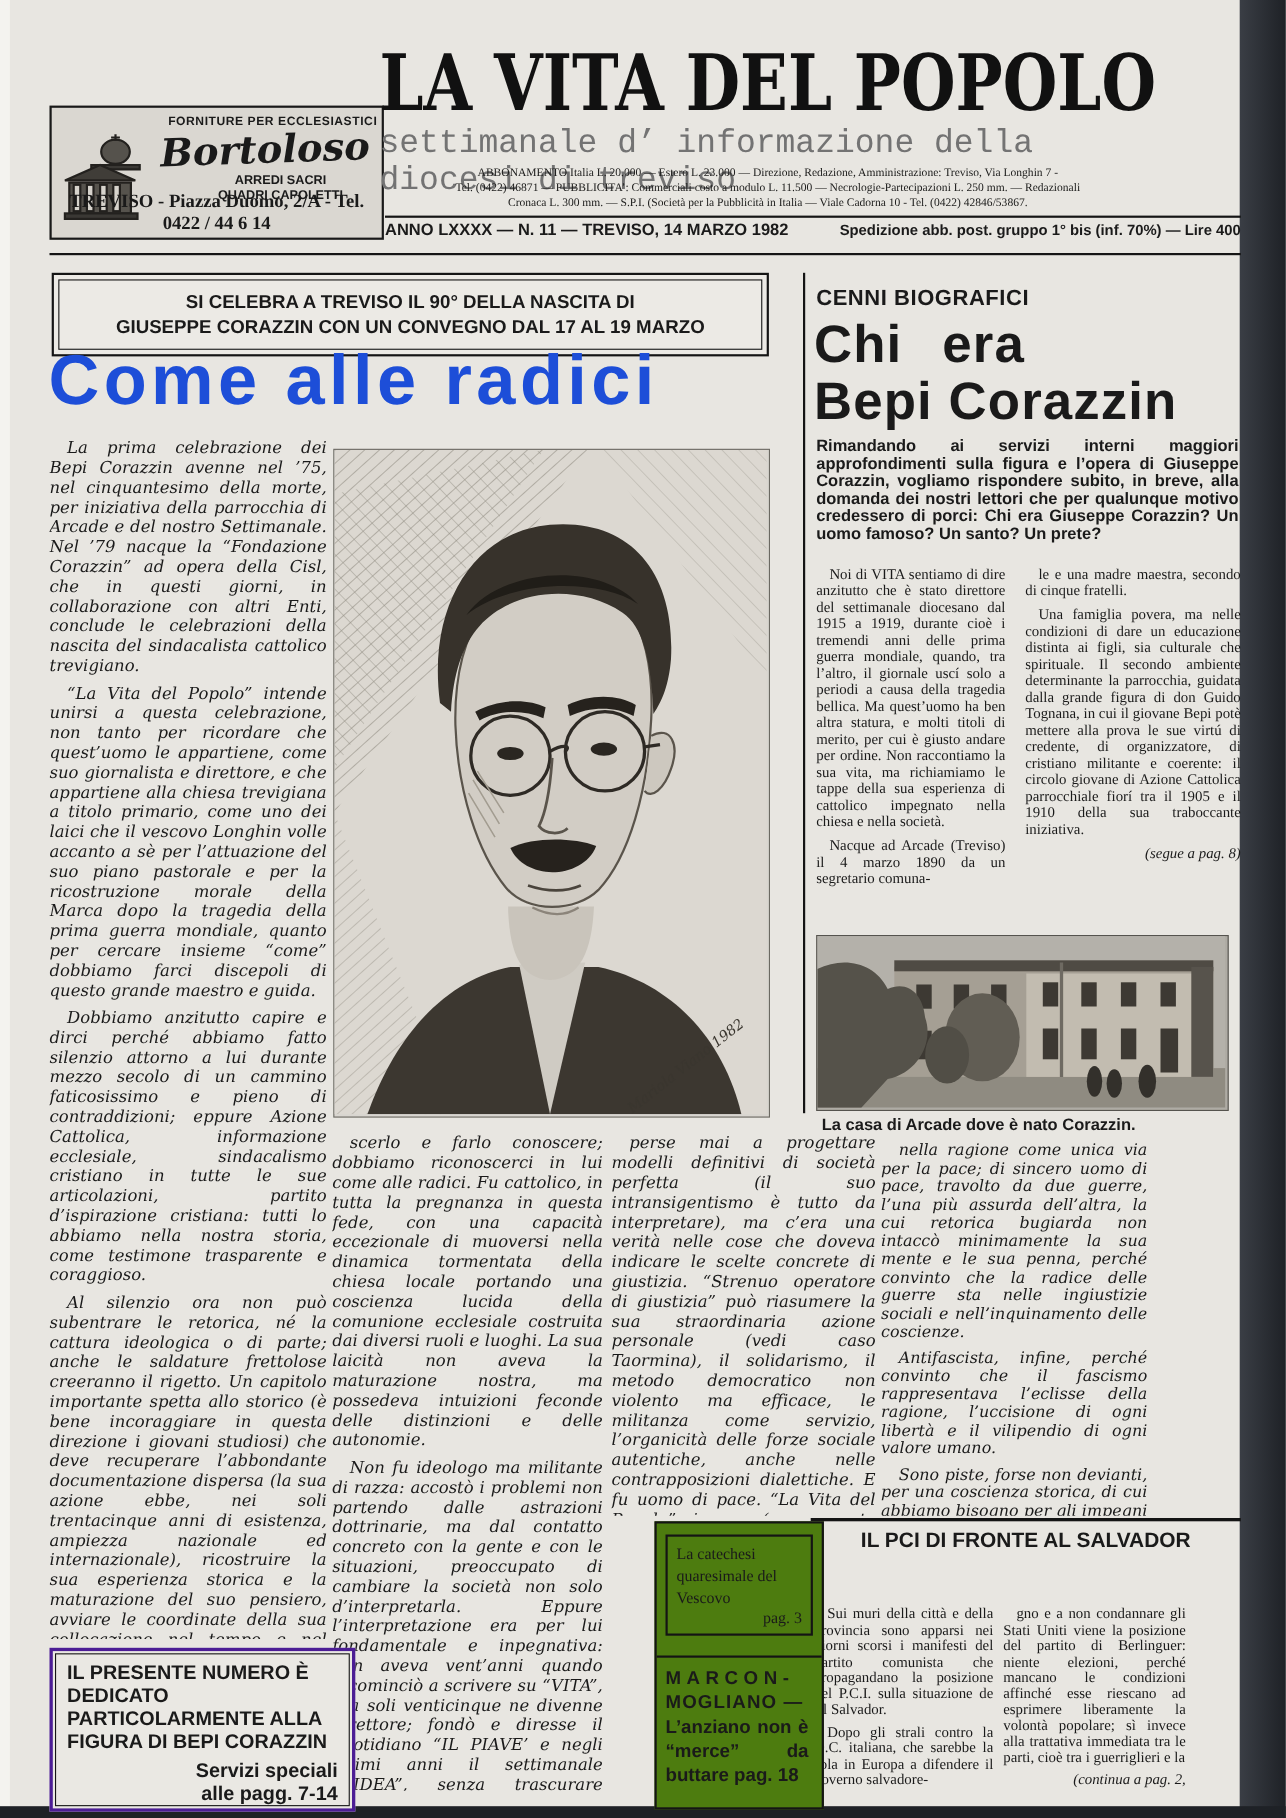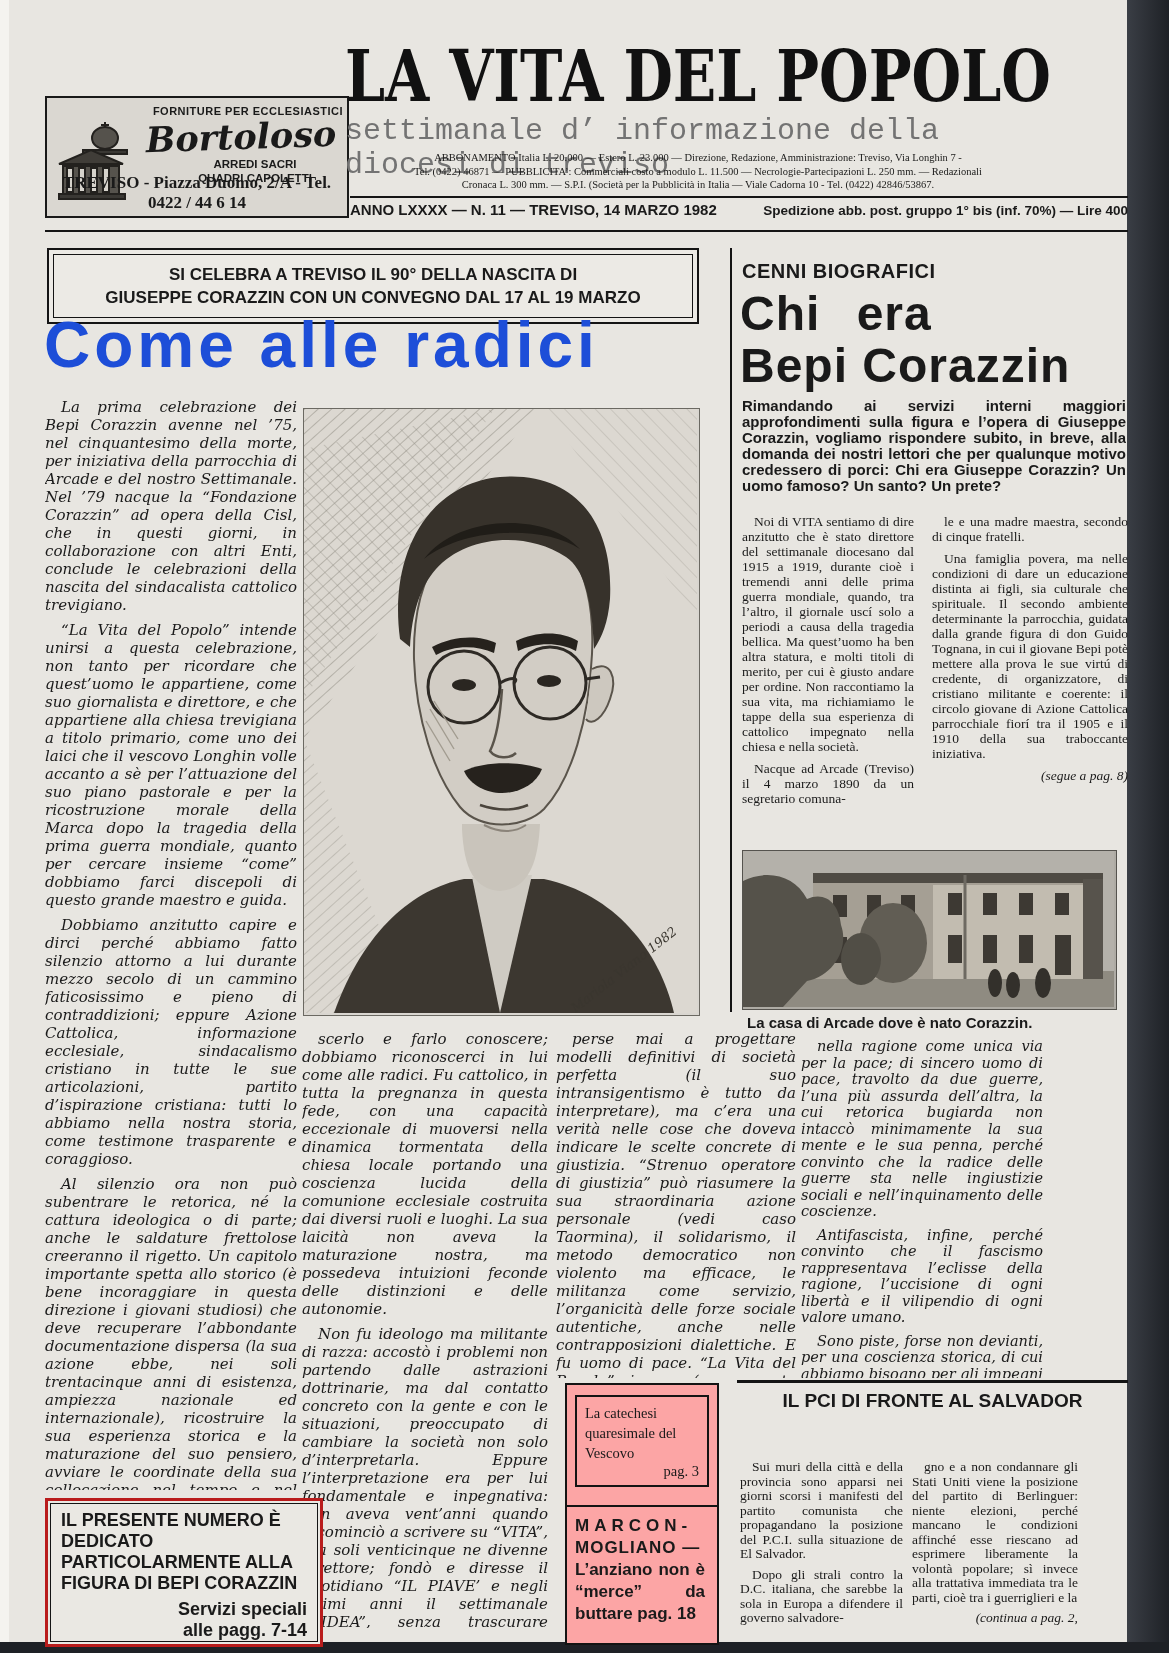--- a/index.html
+++ b/index.html
@@ -60,26 +60,26 @@
   .caption{left:747px;top:1014px;width:380px;font-size:15px;}
 
   
   .sal-rule{left:737px;top:1380px;width:391px;height:3px;background:#141414;}
   .sal-kicker{left:737px;top:1390px;width:391px;text-align:center;font-size:19px;}
   .sal-headline{left:737px;top:1410px;width:391px;text-align:center;font-size:33px;letter-spacing:1px;}
   .scol{font-size:13.5px;line-height:14.5px;text-align:justify;overflow:hidden;}
   .scol p{margin:0 0 6px 0;text-indent:12px;}
 
   
-  .ded-box{left:45px;top:1498px;width:272px;height:143px;border:3px solid #b91c1c;background:#eae8e3;}
+  .ded-box{left:45px;top:1498px;width:272px;height:143px;border:3px solid #4c1d95;background:#eae8e3;}
   .ded-inner{position:absolute;left:2px;top:2px;right:2px;bottom:2px;border:1px solid #141414;
              padding:6px 10px;overflow:hidden;}
   .ded-text{font-size:18px;line-height:21px;}
   .ded-note{margin-top:5px;text-align:right;font-size:18px;line-height:21px;}
-  .info-box{left:565px;top:1383px;width:150px;height:258px;border:2px solid #141414;background:#fca5a5;}
+  .info-box{left:595px;top:1383px;width:150px;height:258px;border:2px solid #141414;background:#4d7c0f;}
   .cat-box{position:relative;margin:10px 8px 0 8px;border:2px solid #141414;padding:6px 8px 22px 8px;}
   .cat-text{margin:0;font-size:14.5px;line-height:20px;}
   .pgref{position:absolute;right:8px;bottom:5px;font-size:14.5px;}
   .info-divider{margin:18px 0 0 0;border:0;border-top:2px solid #141414;}
   .marcon{padding:8px 12px 0 8px;font-size:17px;line-height:22px;}
   .marcon-l1{letter-spacing:5px;}
   .marcon-l2{letter-spacing:1px;}
   .marcon-rest{text-align:justify;}
   .sig{position:absolute;right:10px;bottom:38px;font-family:"DejaVu Serif",serif;font-style:italic;
        font-size:13px;color:#3a362f;transform:rotate(-38deg);}

